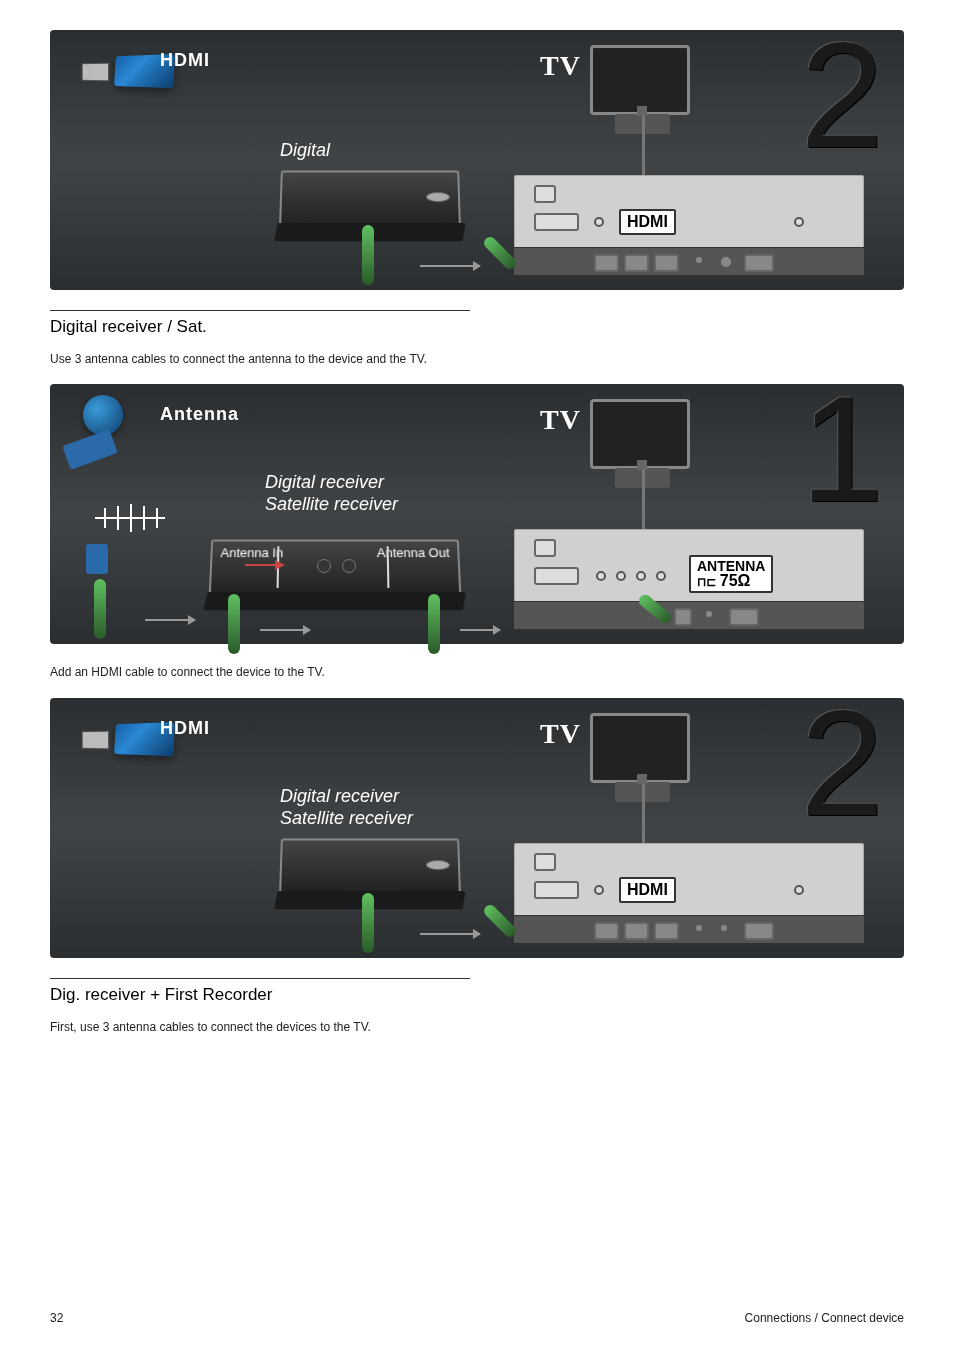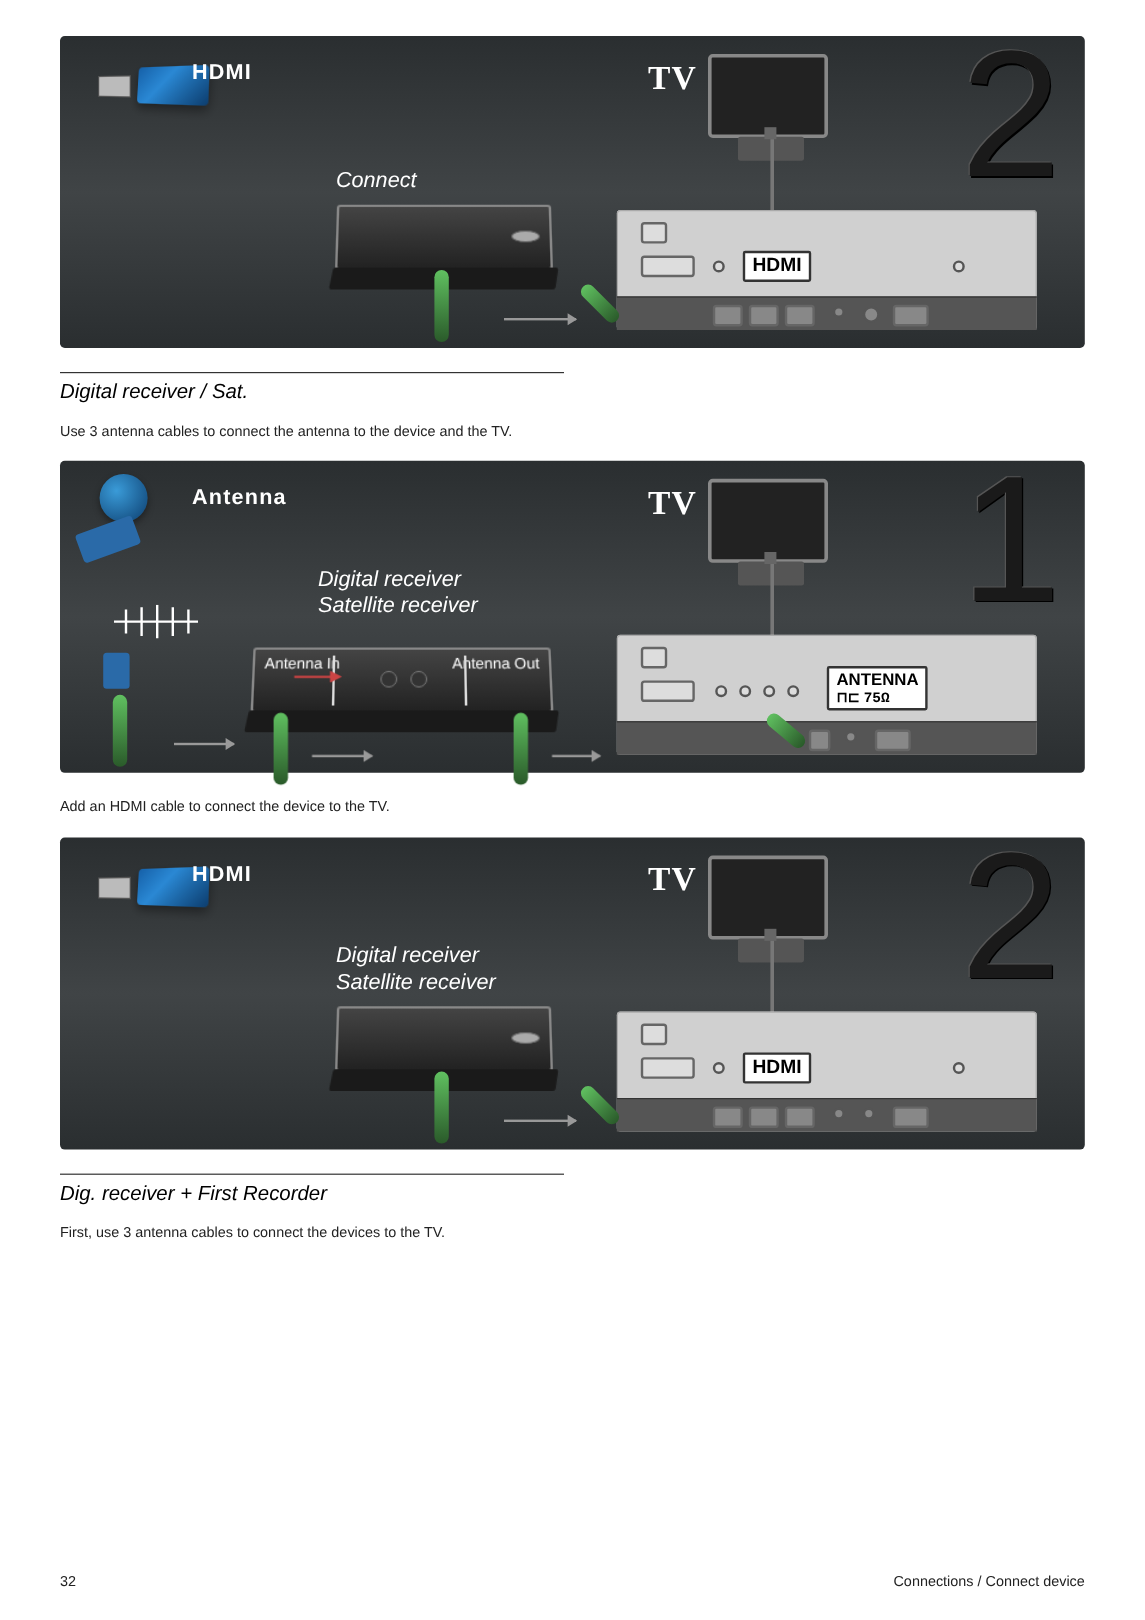--- a/index.html
+++ b/index.html
@@ -161,21 +161,21 @@
     left:18px; top:-4px;
     box-shadow: 0 3px 6px rgba(0,0,0,0.4);
   }
   .ant-plug .rf {
     position:absolute; left:0; top:38px;
     width:50px; height:25px;
     background:#2a6aa8; border-radius:3px;
     transform: rotate(-20deg);
   }
   
-  .section-col { width: 420px; font-style: italic; }
+  .section-col { width: 420px; }
   .section-heading {
     font-size: 17px;
     padding: 6px 0 8px 0;
     border-top: 1px solid #333;
     margin-top: 6px;
   }
   .body-text {
     font-size: 12px;
     line-height: 1.45;
     color: #222;
@@ -197,21 +197,21 @@
 
 <div class="diagram">
   <div class="big-num">2</div>
 
   <div class="hdmi-plug" style="left:15px; top:15px;">
     <div class="hdmi-metal"></div>
       <div class="hdmi-body"></div>
   </div>
   <span class="hdmi-label" style="left:110px; top:20px;">HDMI</span>
 
-  <span class="device-label" style="left:230px; top:110px;">Connect</span>
+  <span class="device-label" style="left:230px; top:110px;">Digital</span>
   <div class="device" style="left:230px; top:140px;">
       <div class="device-disc"></div>
     </div>
   <div class="cable" style="left:312px; top:195px;"></div>
   <div class="arrow-r" style="left:370px; top:235px;"></div>
 
   <span class="tv-label" style="left:490px; top:20px;">TV</span>
   <div class="tv-monitor" style="left:540px; top:15px;">
       <div class="tv-stand"></div>
     </div>
@@ -290,21 +290,21 @@
 
   <div class="port-panel">
     <div class="port-box" style="left:20px; top:10px; width:22px;"></div>
     <div class="port-box" style="left:20px; top:38px; width:45px;"></div>
     <div class="port-circle" style="left:82px; top:42px;"></div>
     <div class="port-circle" style="left:102px; top:42px;"></div>
     <div class="port-circle" style="left:122px; top:42px;"></div>
     <div class="port-circle" style="left:142px; top:42px;"></div>
     <div class="port-label" style="left:175px; top:26px; font-size:14px; line-height:1;">
       <span>ANTENNA</span><br>
-      <span style="font-size:12px;">⊓⊏ </span><span style="font-size:12px;font-family:Liberation Mono, monospace;">75Ω</span>
+      <span style="font-size:12px;">⊓⊏ </span><span style="font-size:16px;">75Ω</span>
     </div>
     <div class="bottom-strip">
       <div class="port-box" style="left:160px; top:6px; width:18px; background:#888;"></div>
       <div class="port-circle" style="left:190px; top:7px; background:#888;"></div>
       <div class="port-box" style="left:215px; top:6px; width:30px; background:#888;"></div>
       <div class="cable" style="left:135px; top:-12px; height:38px; transform:rotate(-50deg);"></div>
     </div>
   </div>
 </div>
 

